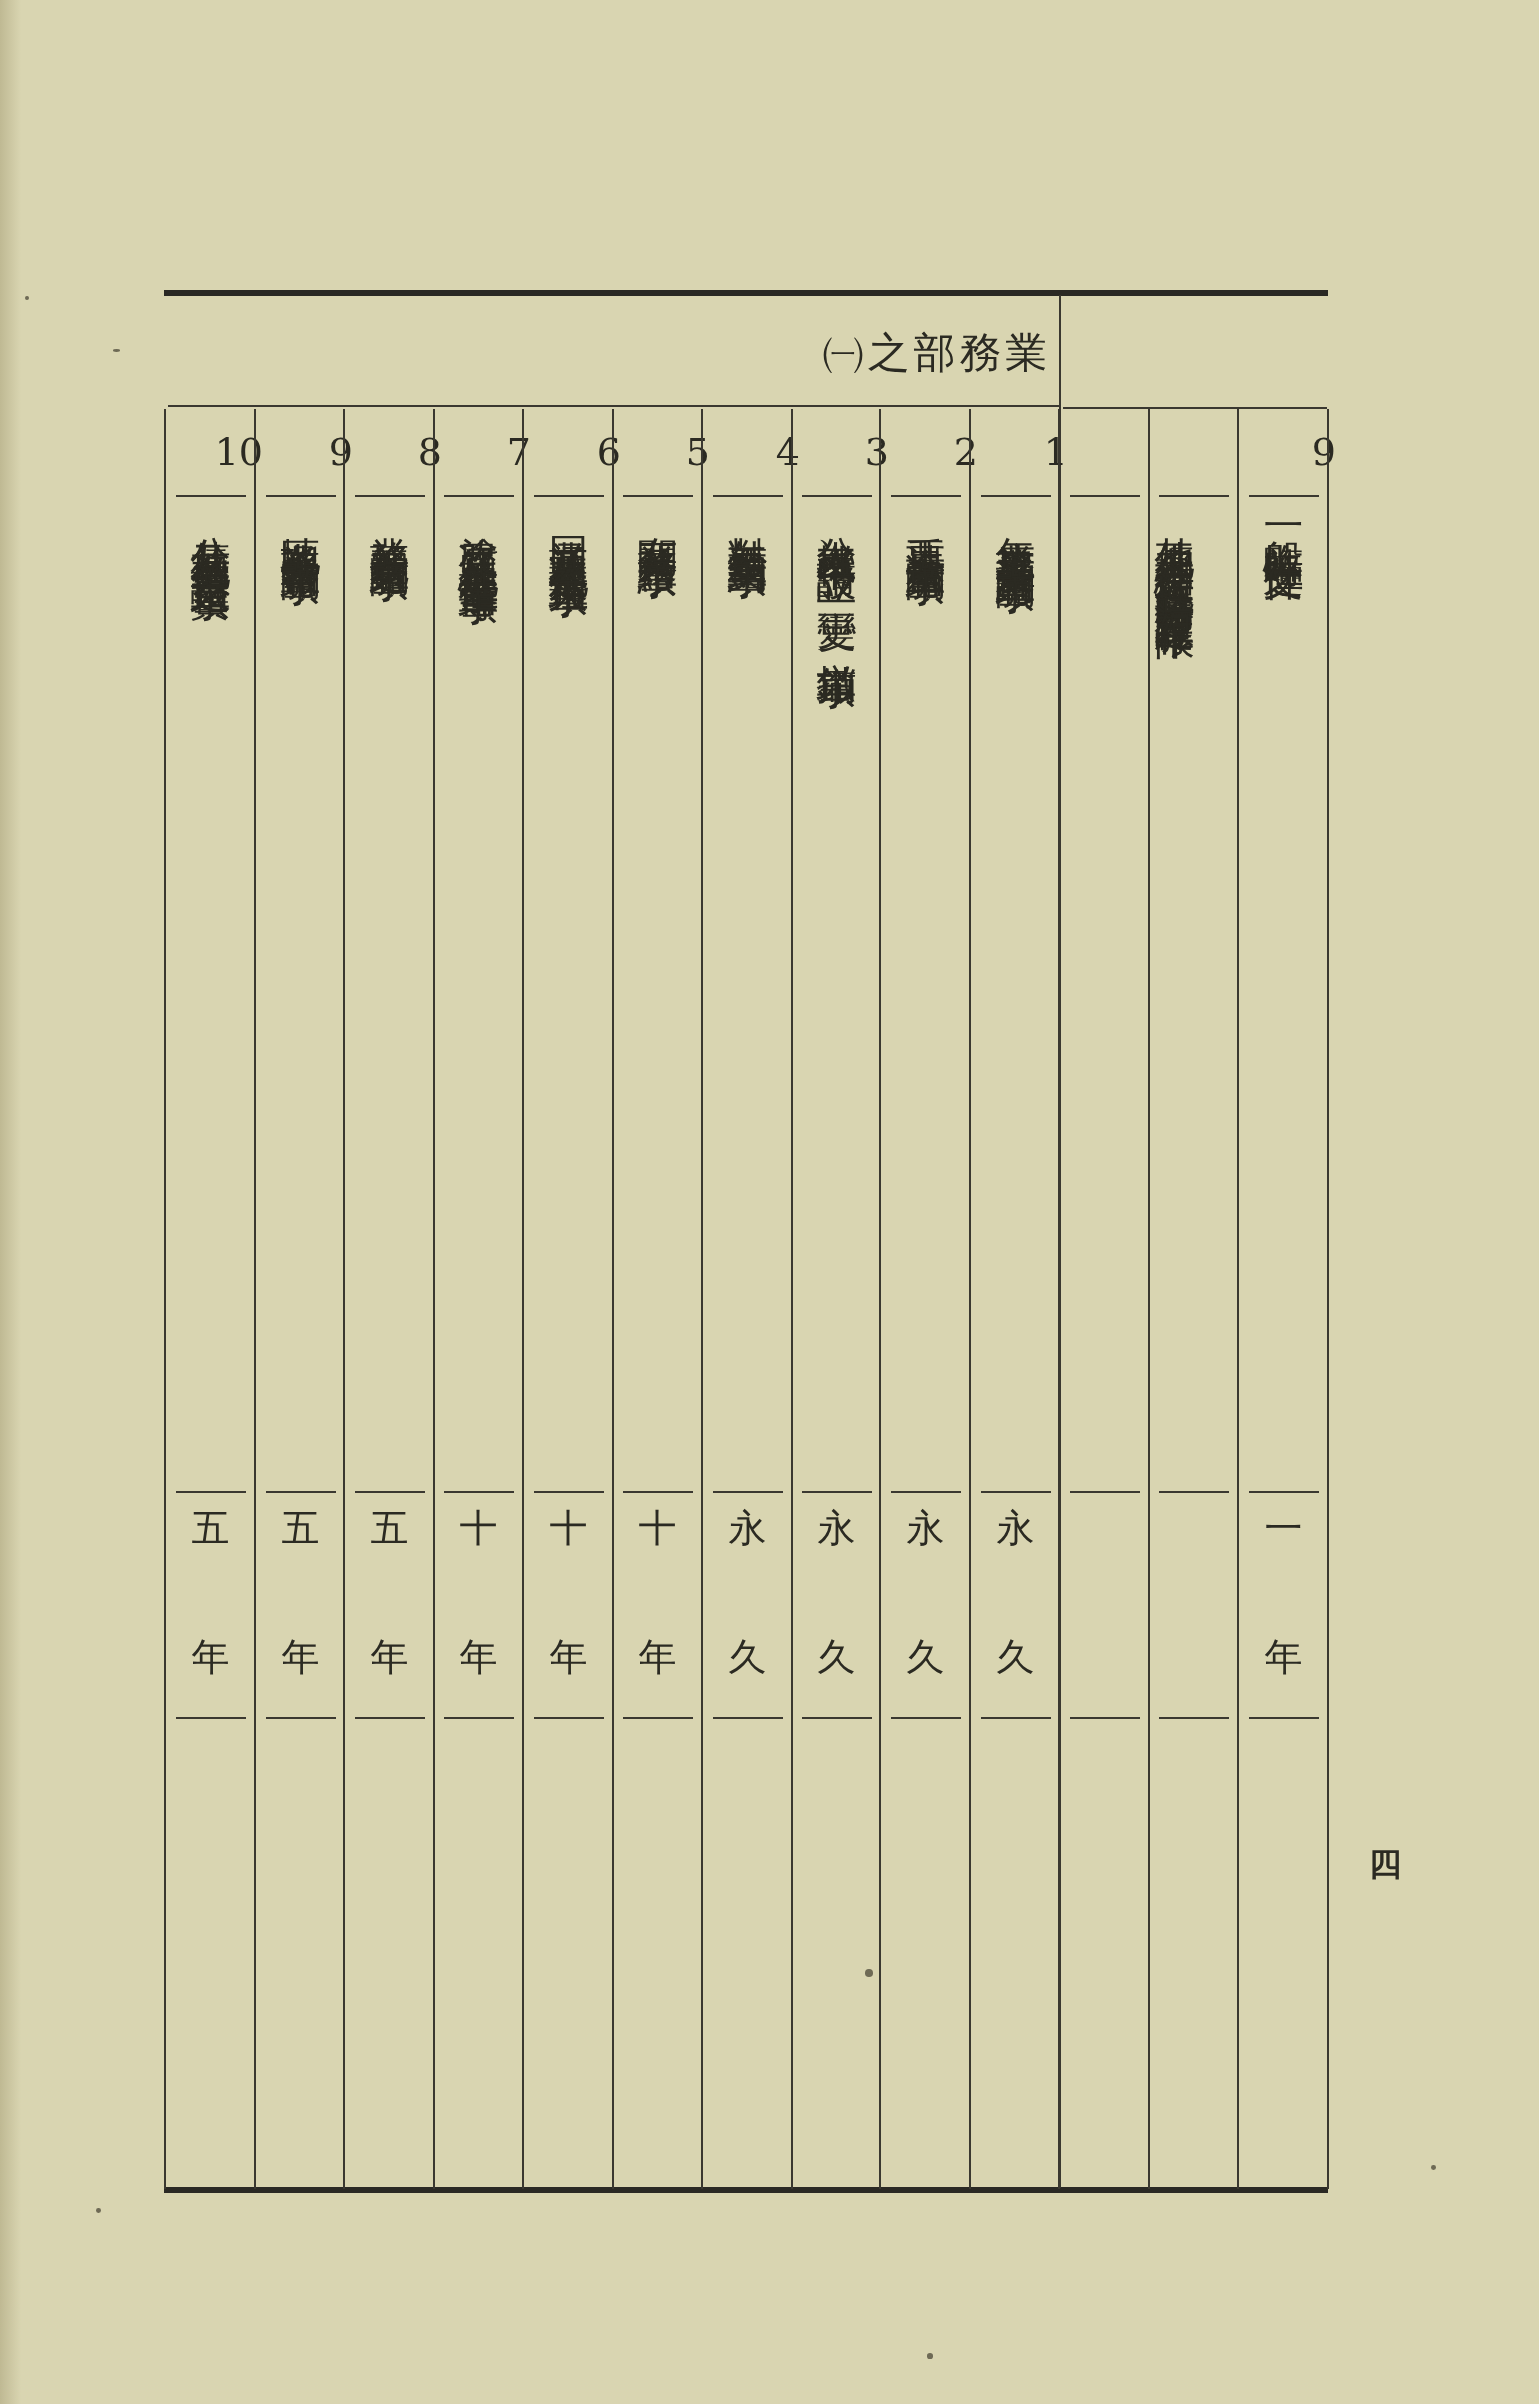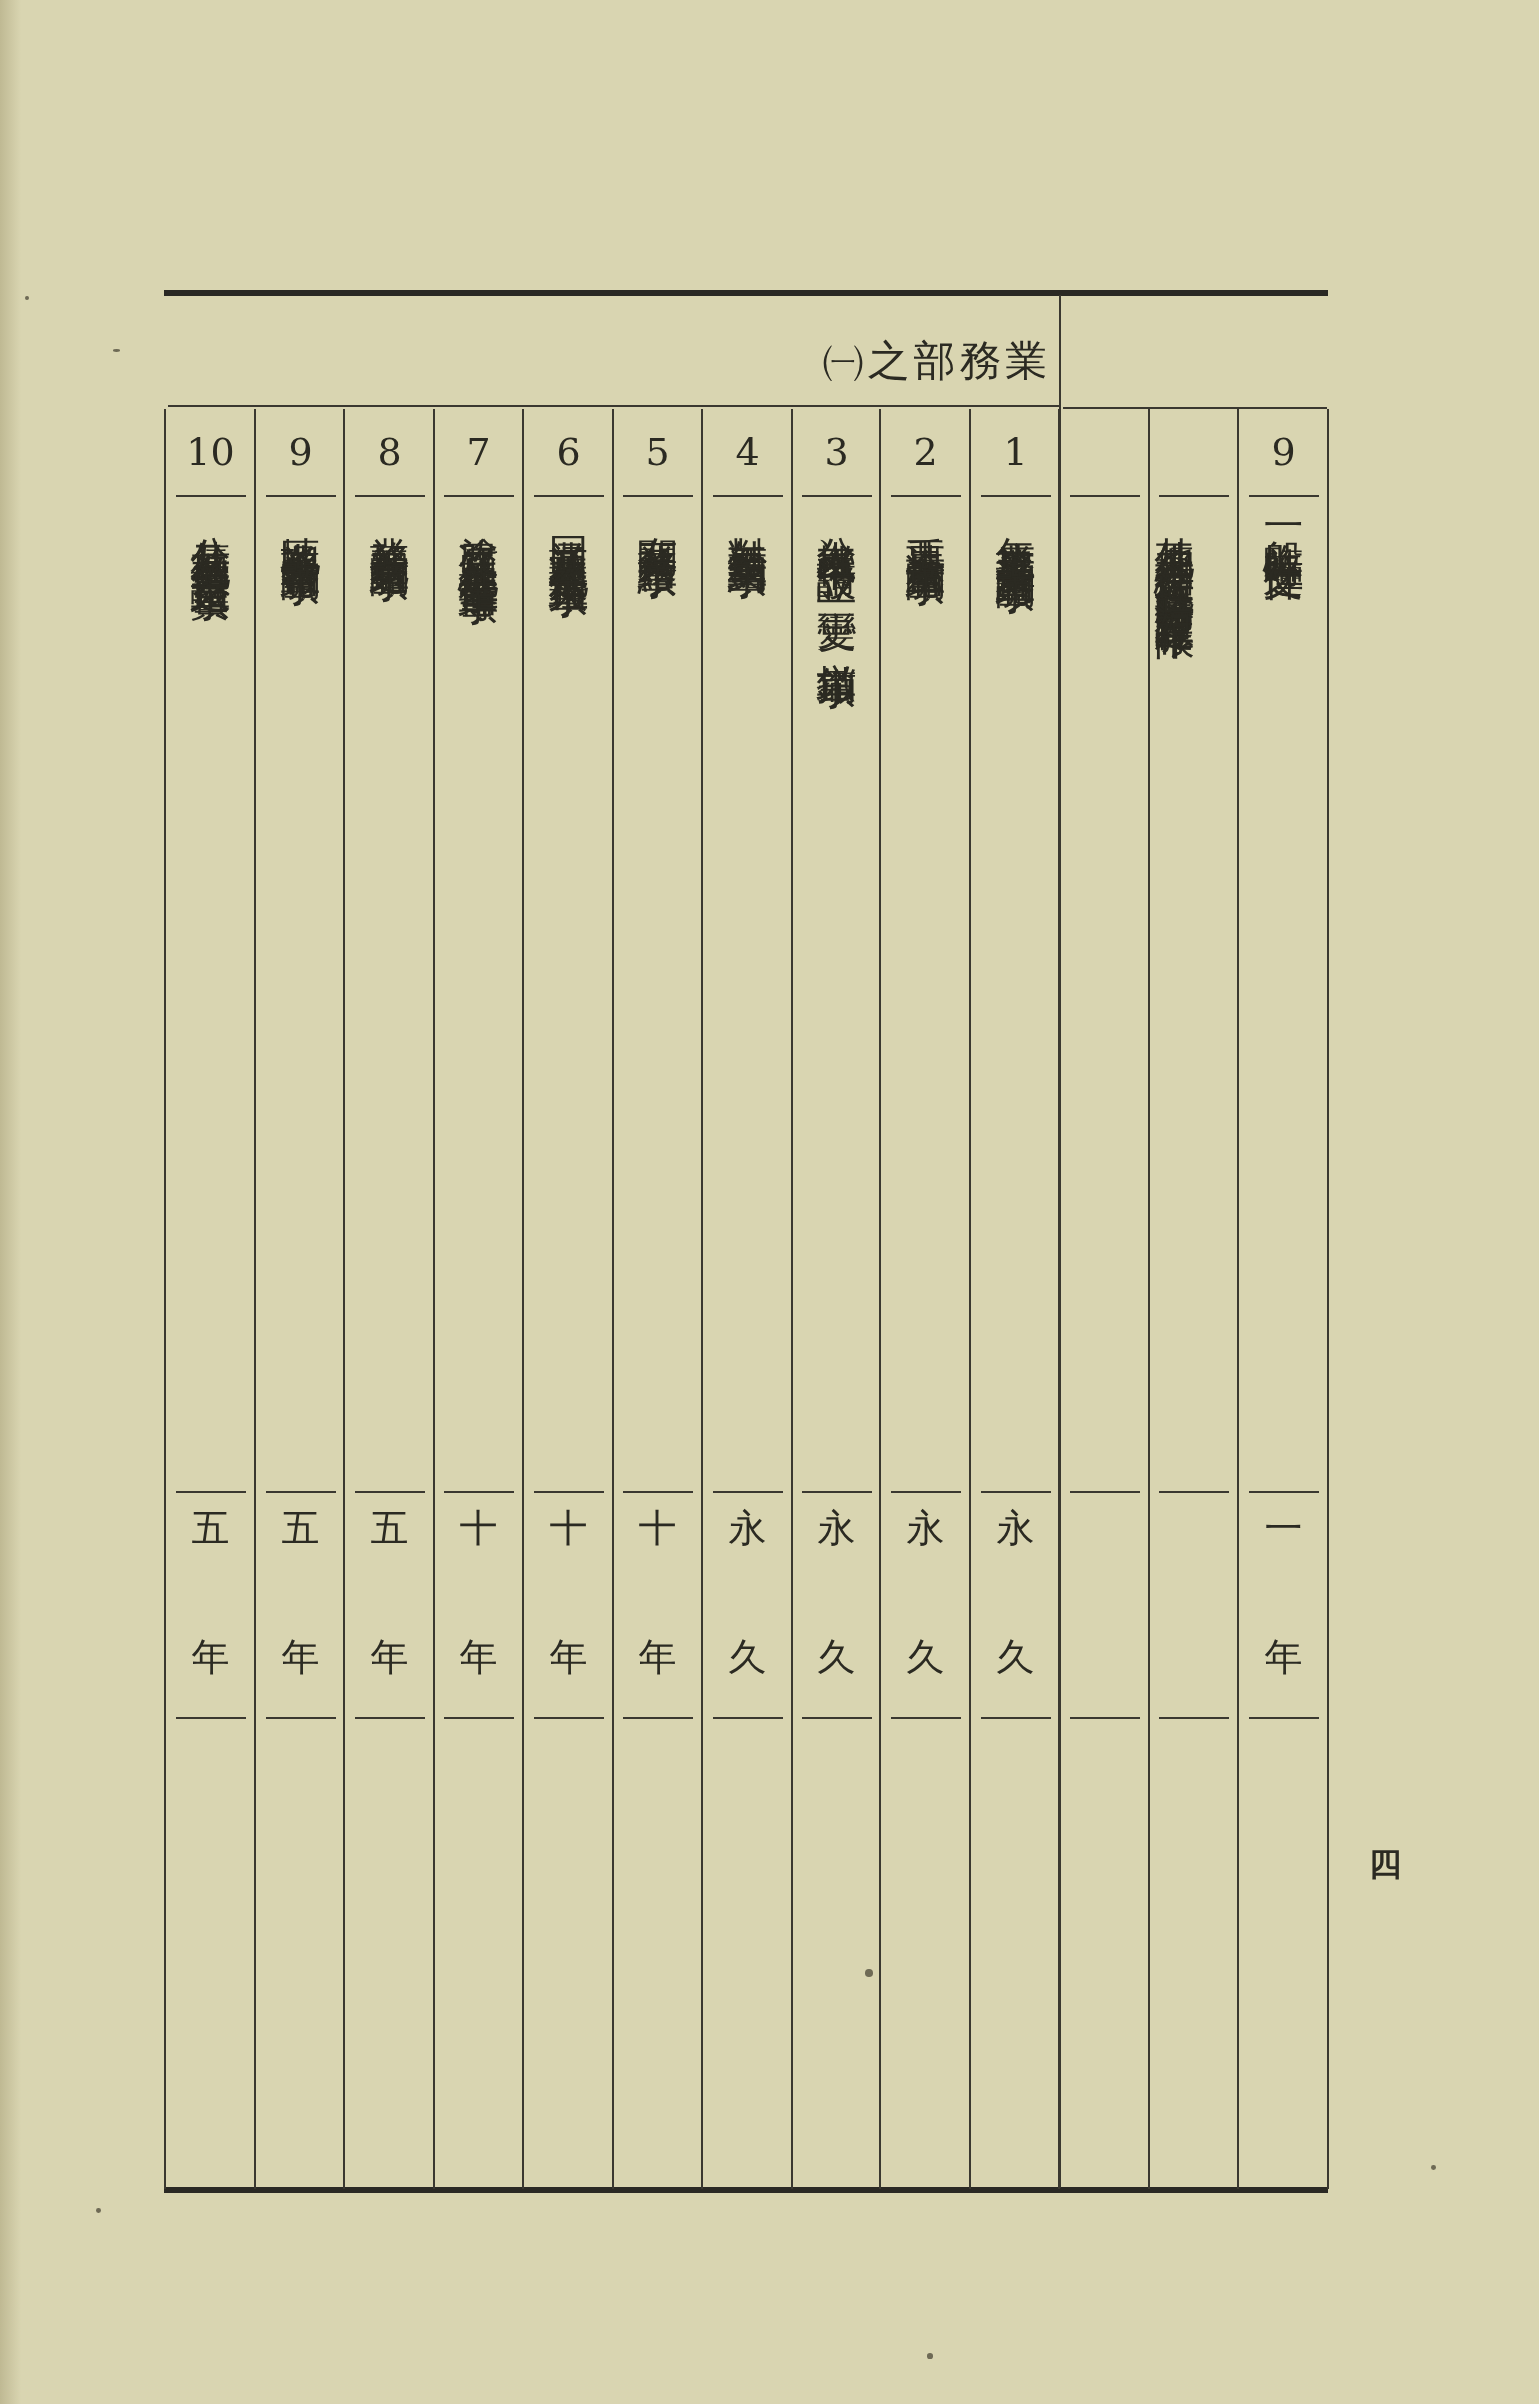--- a/index.html
+++ b/index.html
@@ -38,34 +38,33 @@
     }
     .title {
       position: absolute;
       top: 325px;
       left: 822px;
       width: 229px;
       text-align: right;
       font-size: 42px;
       letter-spacing: 3.8px;
       direction: ltr;
-      margin-top: 8px;
     }
     .col {
       position: absolute;
       top: 409px;
       width: 89px;
       height: 1780px;
     }
     .num {
       position: absolute;
       top: 21px;
-      left: 0;
+      left: 8px;
       width: 100%;
-      text-align: center;
+      text-align: right;
       font-size: 38px;
       font-family: "DejaVu Serif", serif;
     }
     .seg {
       position: absolute;
       left: 9.6px;
       width: 70px;
       height: 1.9px;
       background: #3a3830;
     }

